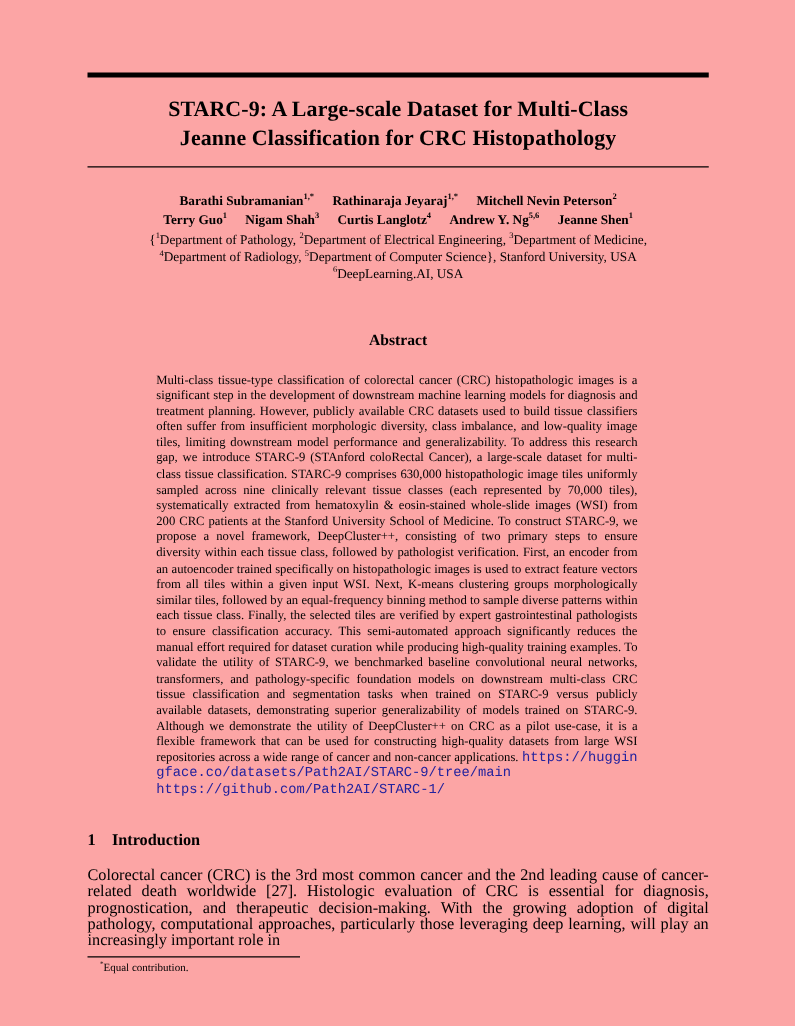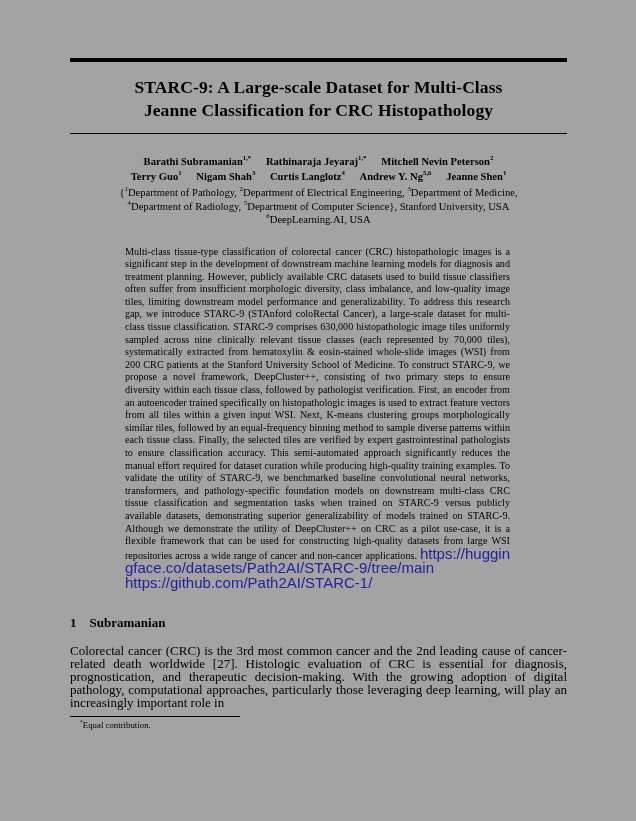--- a/index.html
+++ b/index.html
@@ -4,21 +4,21 @@
 <style>
   html, body {
     margin: 0;
     padding: 0;
     background: #ffffff;
   }
   .page {
     position: relative;
     width: 636px;
     height: 821px;
-    background: #a3a3a3;
+    background: #fca5a5;
     color: #000000;
     font-family: "Liberation Serif", serif;
     overflow: hidden;
     box-sizing: border-box;
   }
   .content {
     position: absolute;
     left: 70px;
     top: 0;
     width: 497px;
@@ -66,22 +66,22 @@
     font-size: 12.5px;
     margin-top: 38px;
   }
   .abstract-body {
     margin: 19px 57px 0 55px;
     font-size: 10.15px;
     line-height: 12.6px;
     text-align: justify;
   }
   .url {
-    font-family: Liberation Sans, sans-serif;
-    font-size: 15px;
+    font-family: Liberation Mono, monospace;
+    font-size: 11px;
     color: #22229e;
     text-decoration: none;
     word-break: break-all;
   }
   .url-block { display: block; }
   .section-heading {
     font-weight: bold;
     font-size: 13px;
     margin-top: 25px;
   }
@@ -136,29 +136,30 @@
         <span class="author">Andrew Y. Ng<sup>5,6</sup></span>
         <span class="author">Jeanne Shen<sup>1</sup></span>
       </div>
       <div class="affil-block">
         <div>{<sup>1</sup>Department of Pathology, <sup>2</sup>Department of Electrical Engineering, <sup>3</sup>Department of Medicine,</div>
         <div><sup>4</sup>Department of Radiology, <sup>5</sup>Department of Computer Science}, Stanford University, USA</div>
         <div><sup>6</sup>DeepLearning.AI, USA</div>
       </div>
     </div>
 
+    <div class="abstract-heading">Abstract</div>
 
     <div class="abstract-body">
       <span>Multi-class tissue-type classification of colorectal cancer (CRC) histopathologic images is a significant step in the development of downstream machine learning models for diagnosis and treatment planning. However, publicly available CRC datasets used to build tissue classifiers often suffer from insufficient morphologic diversity, class imbalance, and low-quality image tiles, limiting downstream model performance and generalizability. To address this research gap, we introduce STARC-9 (STAnford coloRectal Cancer), a large-scale dataset for multi-class tissue classification. STARC-9 comprises 630,000 histopathologic image tiles uniformly sampled across nine clinically relevant tissue classes (each represented by 70,000 tiles), systematically extracted from hematoxylin &amp; eosin-stained whole-slide images (WSI) from 200 CRC patients at the Stanford University School of Medicine. To construct STARC-9, we propose a novel framework, DeepCluster++, consisting of two primary steps to ensure diversity within each tissue class, followed by pathologist verification. First, an encoder from an autoencoder trained specifically on histopathologic images is used to extract feature vectors from all tiles within a given input WSI. Next, K-means clustering groups morphologically similar tiles, followed by an equal-frequency binning method to sample diverse patterns within each tissue class. Finally, the selected tiles are verified by expert gastrointestinal pathologists to ensure classification accuracy. This semi-automated approach significantly reduces the manual effort required for dataset curation while producing high-quality training examples. To validate the utility of STARC-9, we benchmarked baseline convolutional neural networks, transformers, and pathology-specific foundation models on downstream multi-class CRC tissue classification and segmentation tasks when trained on STARC-9 versus publicly available datasets, demonstrating superior generalizability of models trained on STARC-9. Although we demonstrate the utility of DeepCluster++ on CRC as a pilot use-case, it is a flexible framework that can be used for constructing high-quality datasets from large WSI repositories across a wide range of cancer and non-cancer applications.</span>
       <a class="url" href="#">https://huggingface.co/datasets/Path2AI/STARC-9/tree/main</a>
       <a class="url url-block" href="#">https://github.com/Path2AI/STARC-1/</a>
     </div>
 
     <div class="section-heading">
-      <span class="section-number">1</span><span>Subramanian</span>
+      <span class="section-number">1</span><span>Introduction</span>
     </div>
 
     <div class="body-par">Colorectal cancer (CRC) is the 3rd most common cancer and the 2nd leading cause of cancer-related death worldwide [27]. Histologic evaluation of CRC is essential for diagnosis, prognostication, and therapeutic decision-making. With the growing adoption of digital pathology, computational approaches, particularly those leveraging deep learning, will play an increasingly important role in</div>
 
     <div class="footnote-rule"></div>
     <div class="footnote"><sup>*</sup>Equal contribution.</div>
 
 
   </div>
 </div>

